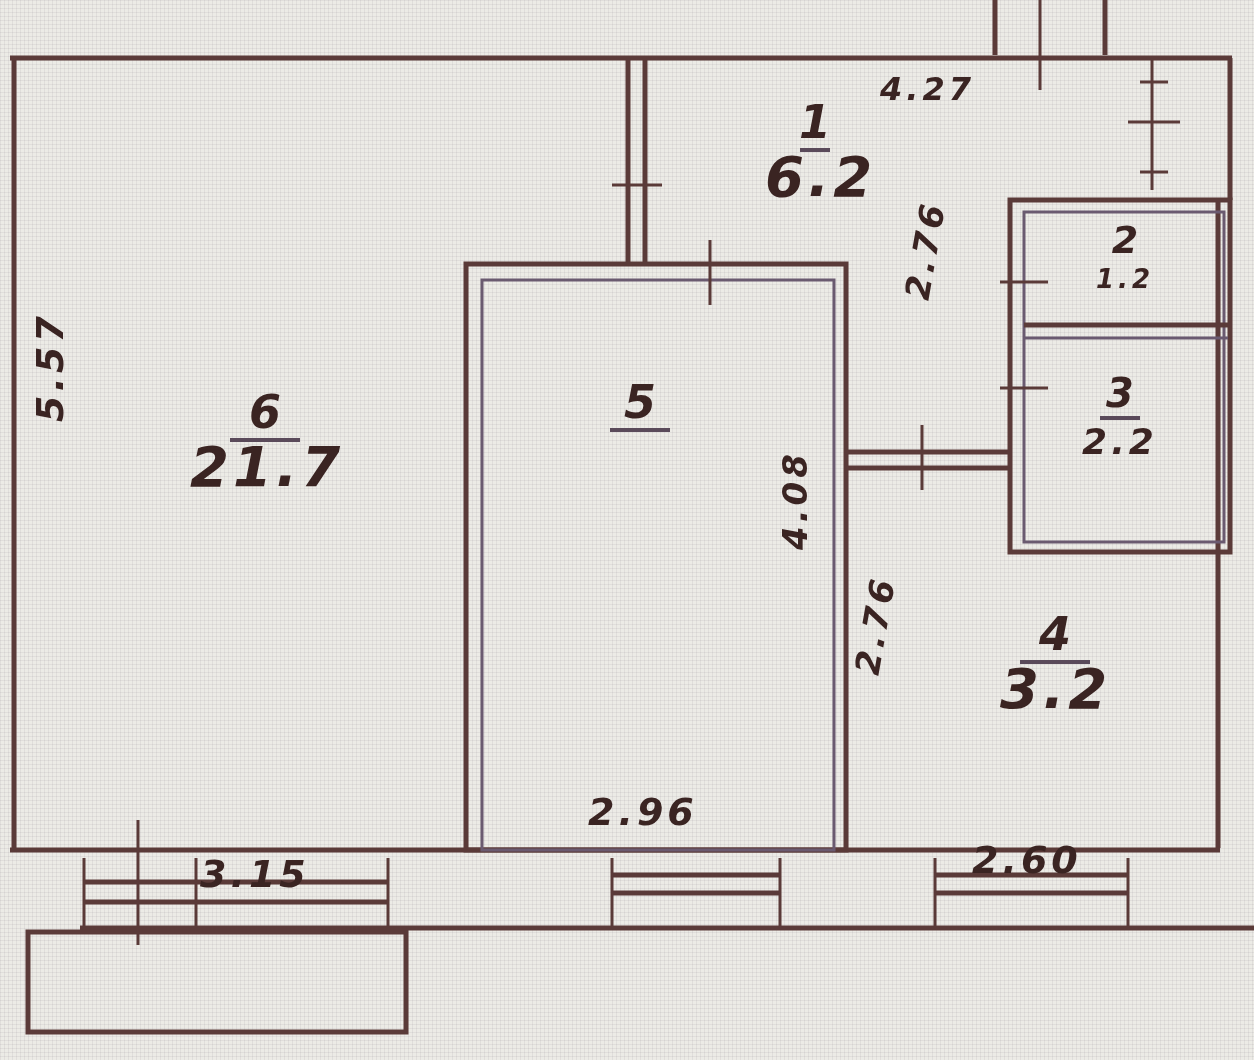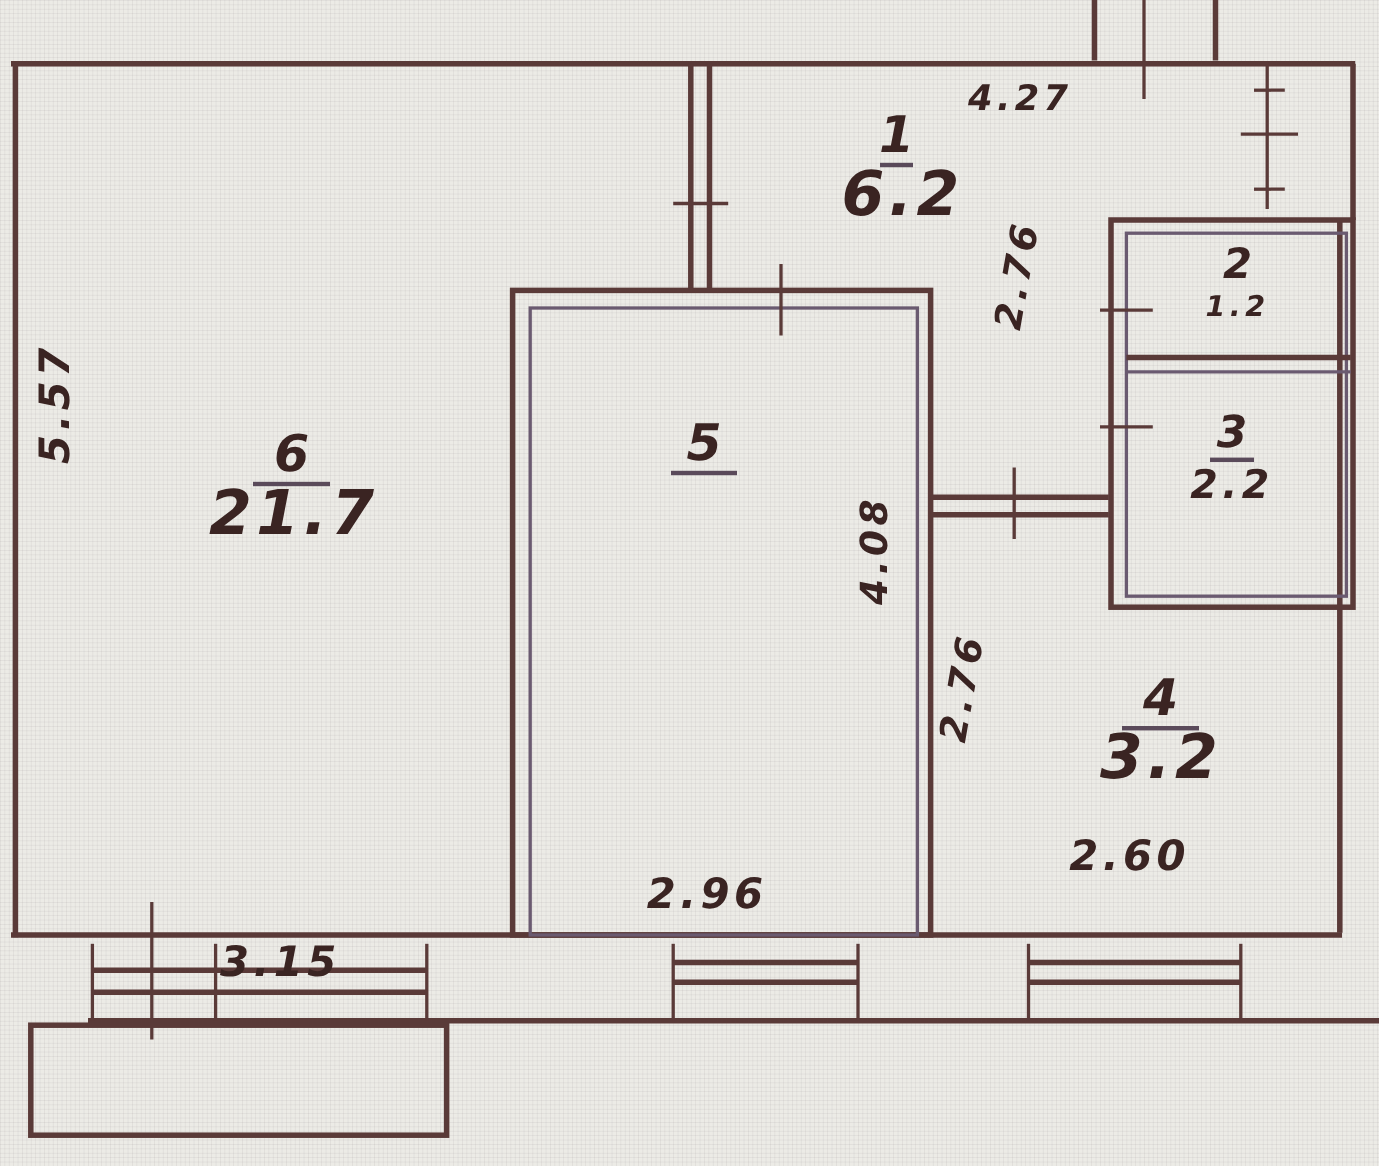--- a/index.html
+++ b/index.html
@@ -106,18 +106,18 @@
   </div>
   <div class="room" style="left:1000px;top:610px;width:110px;">
     <span class="num">4</span>
     <span class="bar" style="width:70px;"></span>
     <span class="area">3.2</span>
   </div>
 
   <div class="dim" style="left:-10px;top:345px;width:120px;transform:rotate(-90deg);text-align:center;">5.57</div>
   <div class="dim" style="left:200px;top:820px;margin-top:32px;">3.15</div>
   <div class="dim" style="left:588px;top:790px;">2.96</div>
-  <div class="dim" style="left:972px;top:756px;">2.60</div>
+  <div class="dim" style="left:972px;top:838px;">2.60</div>
   <div class="dim" style="left:730px;top:480px;width:130px;transform:rotate(-90deg);text-align:center;font-size:34px;">4.08</div>
   <div class="dim" style="left:865px;top:230px;width:120px;transform:rotate(-80deg);text-align:center;font-size:34px;">2.76</div>
   <div class="dim" style="left:815px;top:605px;width:120px;transform:rotate(-80deg);text-align:center;font-size:34px;">2.76</div>
   <div class="dim" style="left:880px;top:70px;font-size:32px;">4.27</div>
 </div>
 
 </body></html>

